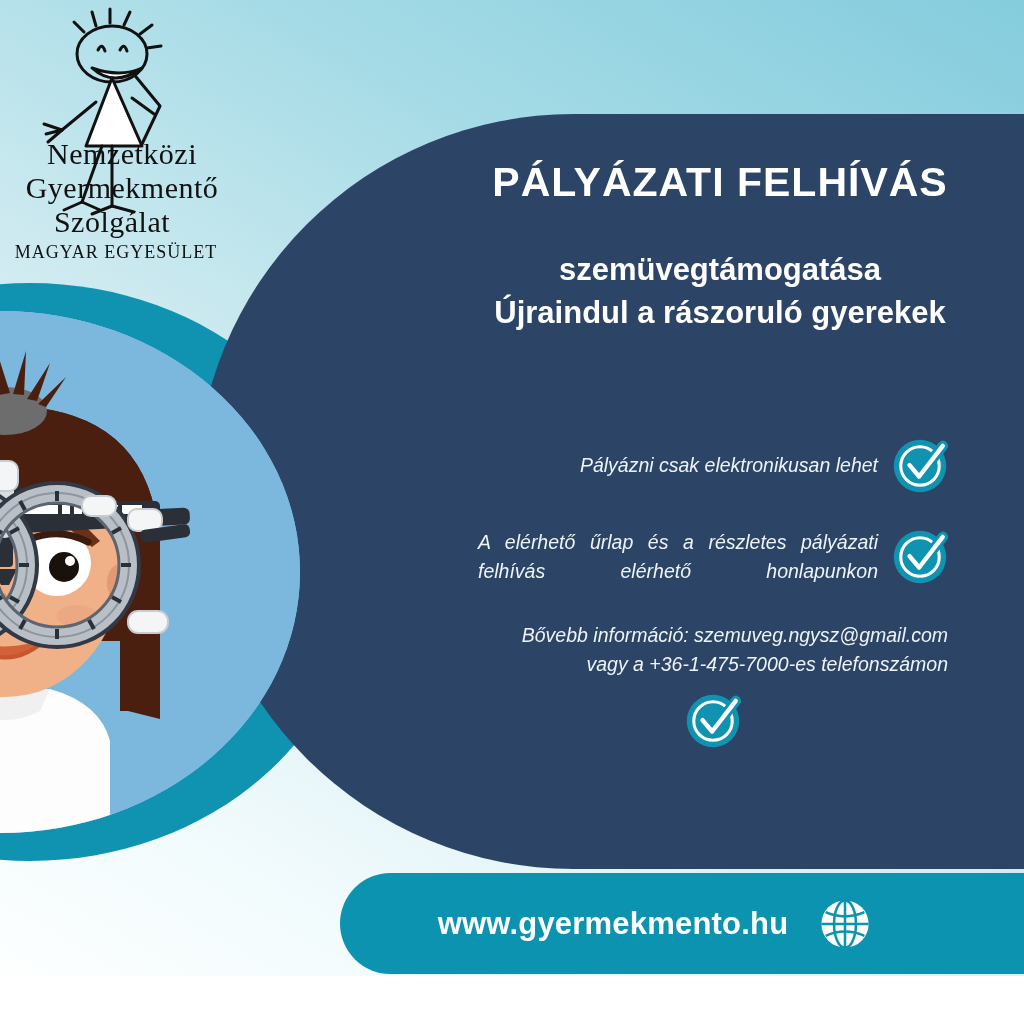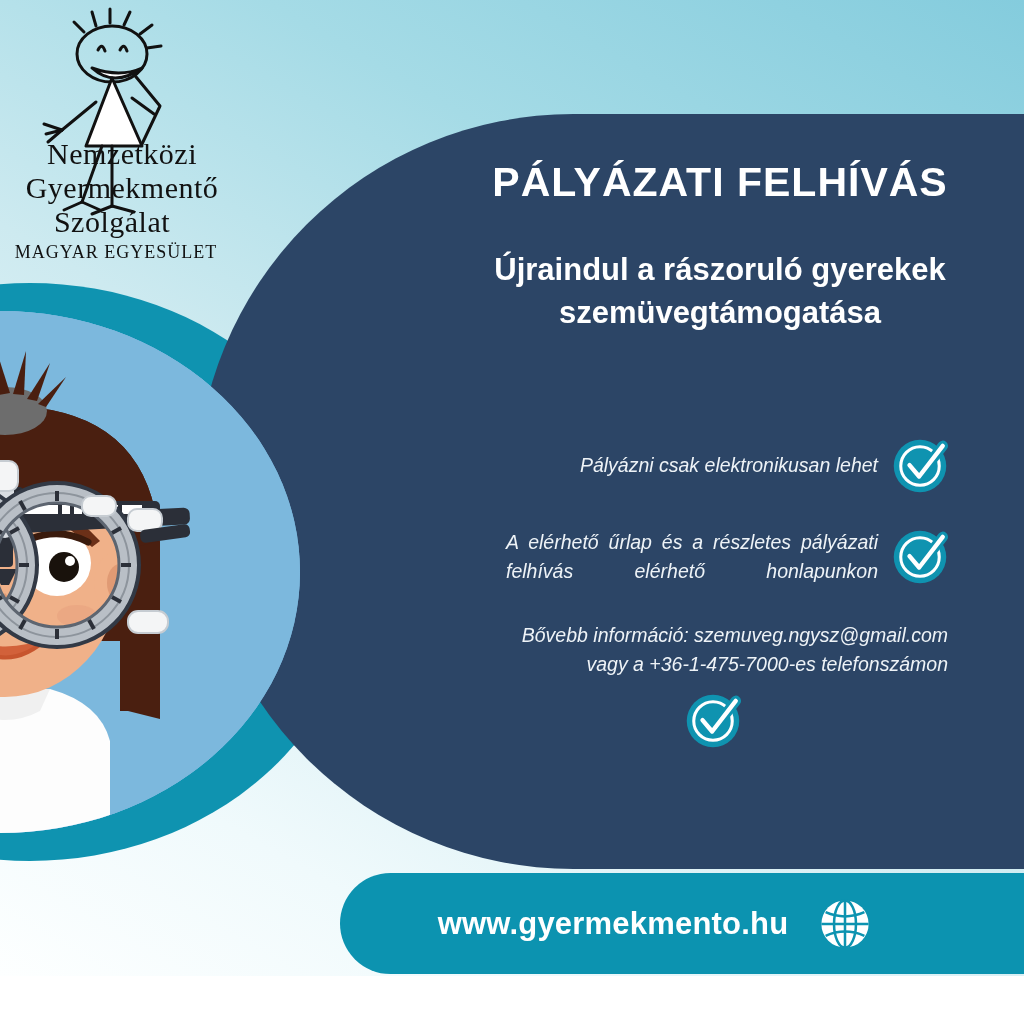--- a/index.html
+++ b/index.html
@@ -52,21 +52,20 @@
     margin-top:44px;font-size:31px;font-weight:bold;color:#ffffff;
     line-height:1.38;font-family:"Liberation Sans", sans-serif;
   }
 
   
   .bullets{position:absolute;left:478px;top:438px;width:470px;}
   .bullet{display:flex;align-items:center;gap:14px;margin-bottom:34px;}
   .bullet .btxt{
     flex:1;color:#eef3f7;font-style:italic;font-size:19.5px;line-height:1.50;
     font-family:"Liberation Sans", sans-serif;
-    margin-left:28px;
   }
   .b1 .btxt{text-align:right;}
   .b2 .btxt{text-align:justify;text-align-last:justify;}
   .b3 .btxt{text-align:right;}
   .check{flex:0 0 auto;width:56px;height:56px;}
   .b3{margin-bottom:0;flex-direction:column;}
 
   
   .footer{
     position:absolute;left:340px;top:873px;width:684px;height:101px;
@@ -270,22 +269,22 @@
         <text x="108" y="192" text-anchor="middle" font-size="30" letter-spacing="0.5">Gyermekmentő</text>
         <text x="98" y="226" text-anchor="middle" font-size="30" letter-spacing="0.5">Szolgálat</text>
         <text x="102" y="252" text-anchor="middle" font-size="18" letter-spacing="1">MAGYAR  EGYESÜLET</text>
       </g>
     </svg>
   </div>
 
   <div class="heading-wrap">
     <div class="title-main">PÁLYÁZATI FELHÍVÁS</div>
     <div class="title-sub">
+      <div>szemüvegtámogatása</div>
       <div>Újraindul a rászoruló gyerekek</div>
-      <div>szemüvegtámogatása</div>
     </div>
   </div>
 
   <div class="bullets">
 
     <div class="bullet b1">
       <div class="btxt">Pályázni csak elektronikusan lehet</div>
       <svg class="check" viewBox="0 0 64 64">
         <circle cx="32" cy="32" r="30" fill="#0f93b0"></circle>
         <circle cx="32" cy="32" r="22" fill="none" stroke="#ffffff" stroke-width="3.5"></circle>

